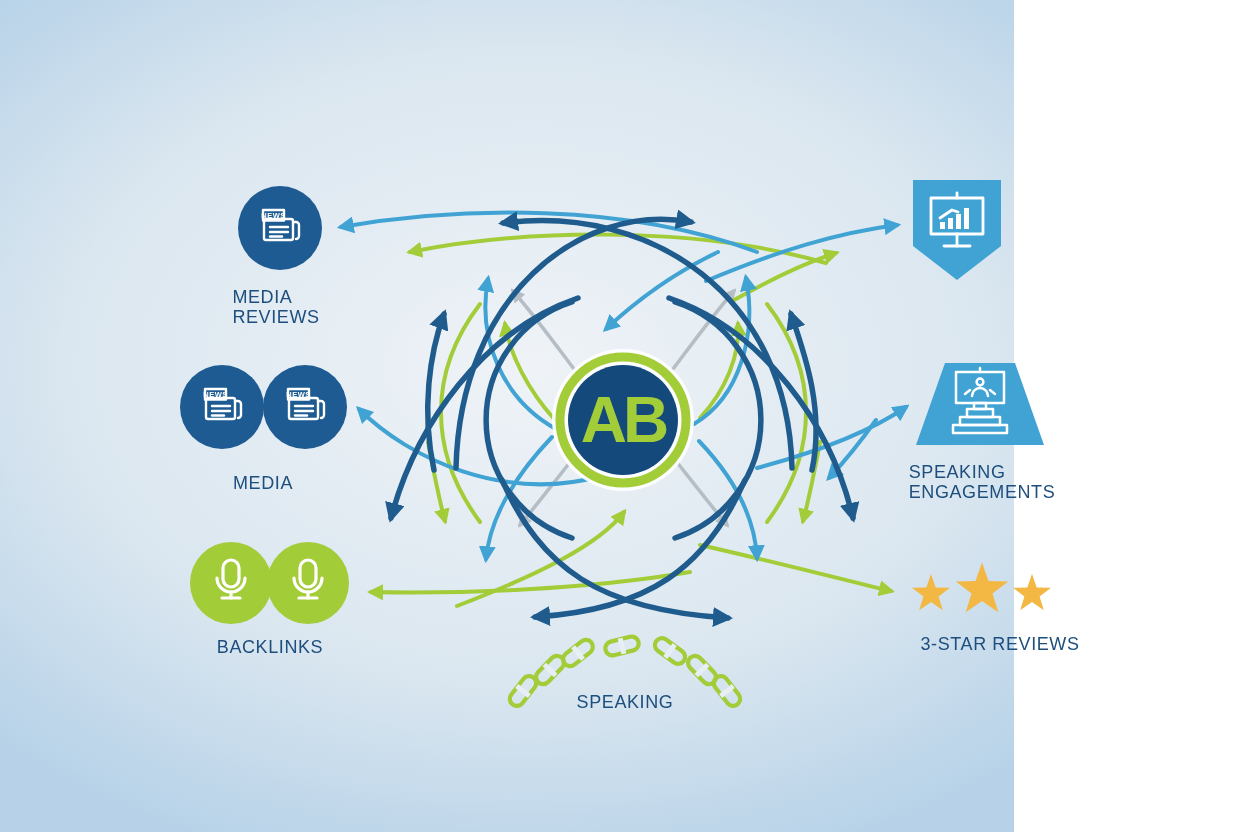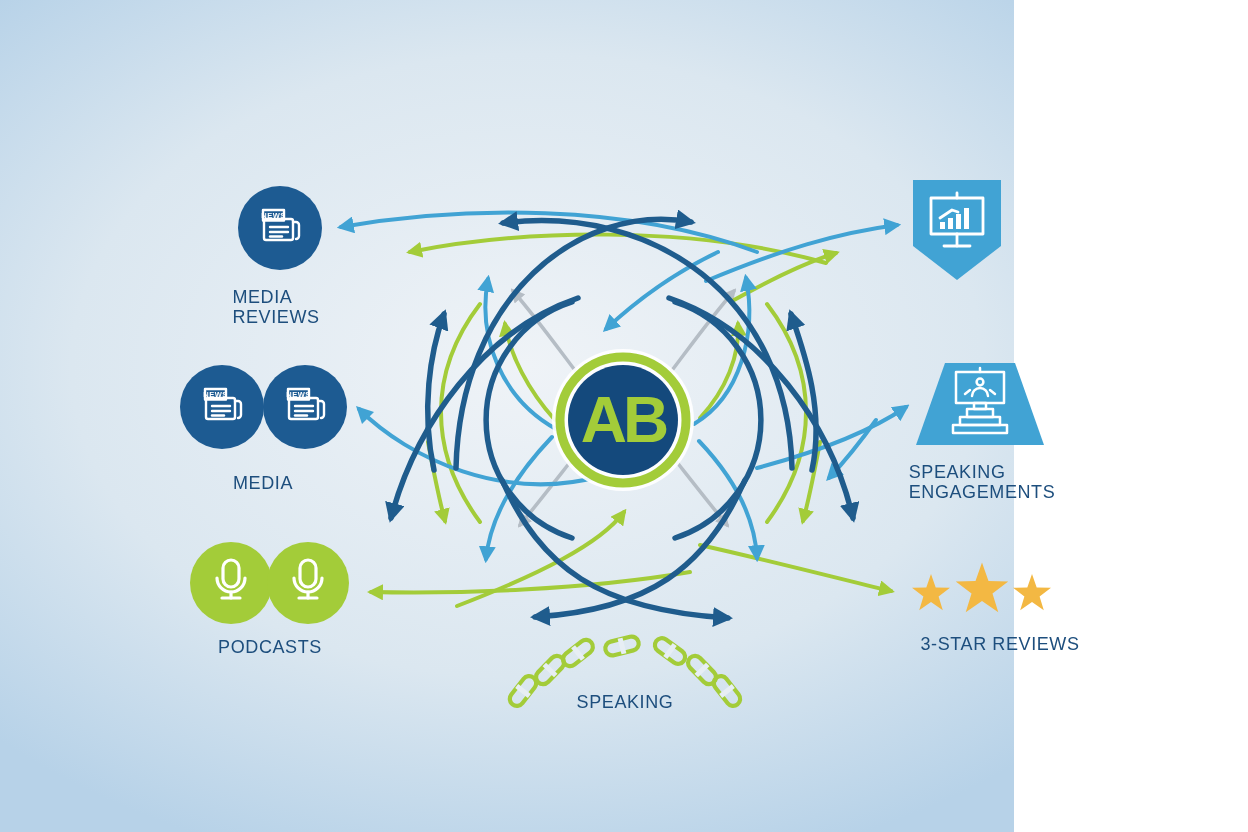--- a/index.html
+++ b/index.html
@@ -269,21 +269,21 @@
   <div class="node-label" style="left:276px;top:287px">
     <div>MEDIA</div>
     <div>REVIEWS</div>
   </div>
 
   <div class="node-label" style="left:263px;top:473px">
     <div>MEDIA</div>
   </div>
 
   <div class="node-label" style="left:270px;top:637px">
-    <div>PODCASTS</div>
+    <div>BACKLINKS</div>
   </div>
 
   <div class="node-label" style="left:625px;top:692px">
     <div>SPEAKING</div>
   </div>
 
   <div class="node-label" style="left:982px;top:462px">
     <div>SPEAKING</div>
     <div>ENGAGEMENTS</div>
   </div>

